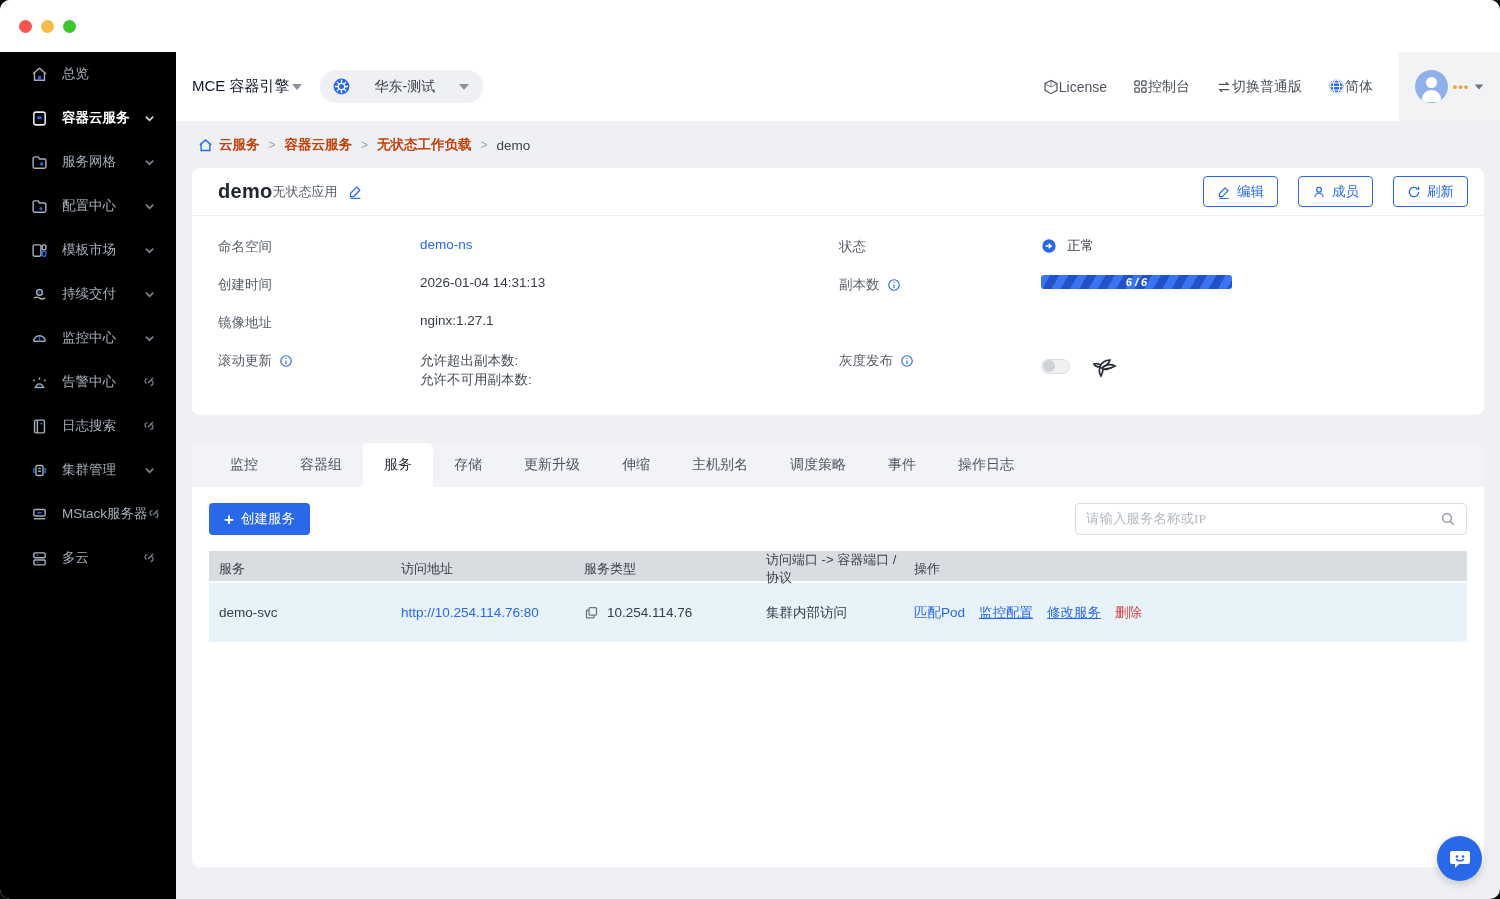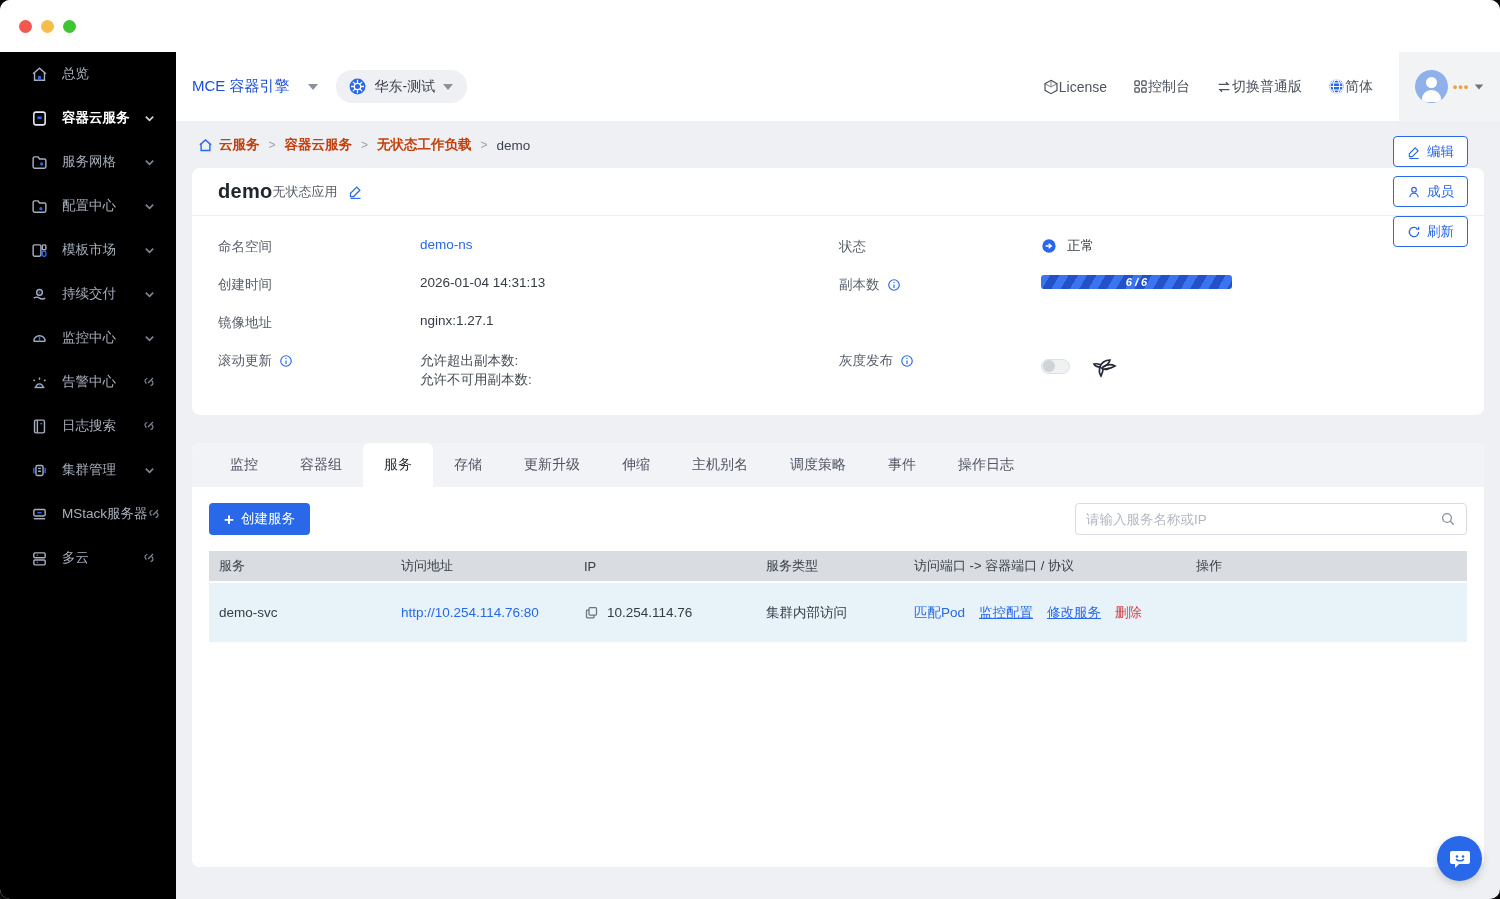--- a/index.html
+++ b/index.html
@@ -17,23 +17,23 @@
   .side-item { height:44px; display:flex; align-items:center; padding:0 20px 0 30px; color:#a7afbc; font-size:13.5px; cursor:pointer; }
   .side-item .s-ico { width:18px; height:18px; margin-right:14px; flex-shrink:0; display:flex; align-items:center; justify-content:center; }
   .side-item .s-label { flex:1; white-space:nowrap; }
   .side-item.active { color:#ffffff; font-weight:bold; }
   .side-trail { width:14px; height:14px; color:#7d8694; display:flex; align-items:center; justify-content:center; }
 
   .main { flex:1; display:flex; flex-direction:column; min-width:0; }
 
   
   .main-header { height:69px; background:#ffffff; display:flex; align-items:center; padding-left:16px; }
-  .product { color:#1d4ed8; font-size:15px; display:flex; align-items:center; gap:18px; cursor:pointer; }
+  .product { color:#0f172a; font-size:15px; display:flex; align-items:center; gap:2px; cursor:pointer; }
   .caret { width:0; height:0; border-left:5px solid transparent; border-right:5px solid transparent; border-top:6px solid #8a919c; }
-  .cluster-pill { margin-left:18px; background:#eef0f4; border-radius:16px; height:33px; display:flex; align-items:center; padding:0 14px 0 12px; gap:8px; font-size:14px; color:#363c46; cursor:pointer; }
+  .cluster-pill { margin-left:18px; background:#eef0f4; border-radius:16px; height:33px; display:flex; align-items:center; padding:0 14px 0 12px; gap:24px; font-size:14px; color:#363c46; cursor:pointer; }
   .hdr-right { margin-left:auto; display:flex; align-items:center; height:100%; }
   .hdr-link { display:flex; align-items:center; gap:0; color:#4d545e; font-size:14px; margin-right:26px; cursor:pointer; }
   .avatar-block { width:101px; height:100%; background:#f2f3f5; display:flex; align-items:center; justify-content:center; gap:5px; cursor:pointer; }
   .avatar { width:33px; height:33px; border-radius:50%; background:#8fb0ea; position:relative; overflow:hidden; }
   .avatar .a-head { width:11px; height:11px; border-radius:50%; background:#fff; position:absolute; left:11px; top:7px; }
   .avatar .a-body { width:19px; height:12px; border-radius:9px 9px 0 0; background:#fff; position:absolute; left:7px; top:20px; }
   .dots { color:#f0a23c; font-size:13px; letter-spacing:1px; font-weight:bold; }
   .avatar-caret { border-top-color:#6d747e; transform:scale(.85); }
 
   
@@ -42,21 +42,21 @@
   .bc-link { color:#c2410c; font-weight:bold; display:flex; align-items:center; gap:6px; cursor:pointer; }
   .bc-sep { color:#9aa1ab; font-size:12px; }
   .bc-current { color:#3d434c; }
 
   .card { background:#ffffff; border-radius:8px; }
   .card1 { margin-top:14px; height:247px; }
   .card1-head { height:48px; border-bottom:1px solid #edeff2; display:flex; align-items:center; padding:0 16px 0 26px; }
   .wl-title { font-size:20px; font-weight:bold; color:#21252d; letter-spacing:.3px; }
   .wl-sub { font-size:13px; color:#565d68; }
   .wl-editicon { margin-left:10px; cursor:pointer; display:flex; }
-  .head-actions { margin-left:auto; display:flex; gap:9px;flex-direction:column; }
+  .head-actions { margin-left:auto; display:flex; gap:20px; }
   .btn-outline { height:31px; border:1px solid #2968e8; border-radius:4px; background:#fff; color:#2968e8; font-size:13.5px; display:flex; align-items:center; gap:6px; padding:0 13px; cursor:pointer; font-family:inherit; }
 
   .fields { display:grid; grid-template-columns:1fr 1fr; padding:21px 24px 0 26px; }
   .fcol { display:flex; flex-direction:column; }
   .frow { display:flex; min-height:38px; align-items:flex-start; }
   .flabel { width:202px; color:#595f6b; font-size:13.5px; display:flex; align-items:center; gap:7px; padding-top:1px; }
   .fvalue { font-size:13.5px; color:#363c46; display:flex; align-items:center; gap:10px; }
   .link { color:#2968e8; cursor:pointer; }
   .two-line { line-height:19px; color:#454c56; }
 
@@ -69,21 +69,21 @@
   
   .card2 { margin-top:28px; height:424px; border-radius:8px; overflow:hidden; display:flex; flex-direction:column; }
   .tabbar { height:44px; background:#f2f3f6; display:flex; align-items:stretch; padding-left:17px; flex-shrink:0; }
   .tab { padding:0 21px; display:flex; align-items:center; font-size:14px; color:#4e5562; cursor:pointer; }
   .tab.active { background:#ffffff; border-radius:6px 6px 0 0; color:#2b3038; }
   .tabbody { background:#fff; flex:1; padding:16px 17px 0 17px; }
   .toolbar { display:flex; align-items:center; justify-content:space-between; }
   .btn-primary { height:32px; background:#2968e8; border:none; border-radius:4px; color:#fff; font-size:13.5px; display:flex; align-items:center; gap:7px; padding:0 15px; cursor:pointer; font-family:inherit; }
   .plus { font-size:17px; line-height:1; font-weight:bold; }
   .searchbox { width:392px; height:32px; border:1px solid #d9dce1; border-radius:4px; background:#fff; display:flex; align-items:center; padding:0 10px; }
-  .searchbox input { flex:1; border:none; outline:none; font-size:13.5px; color:#363c46; font-family:Liberation Sans, sans-serif; background:transparent; }
+  .searchbox input { flex:1; border:none; outline:none; font-size:13.5px; color:#363c46; font-family:Liberation Serif, serif; background:transparent; }
   .searchbox input::placeholder { color:#b3b9c2; }
 
   .tbl { margin-top:16px; }
   .tbl-head, .tbl-row { display:grid; grid-template-columns:182px 183px 182px 148px 282px 1fr; }
   .tbl-head { background:#d9dce1; height:30px; }
   .tbl-head > div { display:flex; align-items:center; padding-left:10px; font-size:13px; color:#3a404a; }
   .tbl-row { background:#e7f2f9; min-height:61px; border-top:2px solid #ffffff; }
   .tbl-row > div { display:flex; align-items:center; padding-left:10px; font-size:13.5px; color:#363c46; }
   .ops { flex-wrap:wrap; gap:4px 14px; padding:10px 0 10px 10px; align-content:center; }
   .op { color:#2968e8; cursor:pointer; white-space:nowrap; }
@@ -560,21 +560,20 @@
                       <path d="m15.5 15.5 5 5"></path>
                     </svg>
                 </span>
               </div>
             </div>
 
             <div class="tbl">
               <div class="tbl-head">
                 <div>服务</div>
                 <div>访问地址</div>
-                <div>IP</div>
                 <div>服务类型</div>
                 <div>访问端口 -&gt; 容器端口 / 协议</div>
                 <div>操作</div>
               </div>
 
               <div class="tbl-row">
                 <div>demo-svc</div>
                 <div>
                     <span class="link">http://10.254.114.76:80</span>
                   </div>

